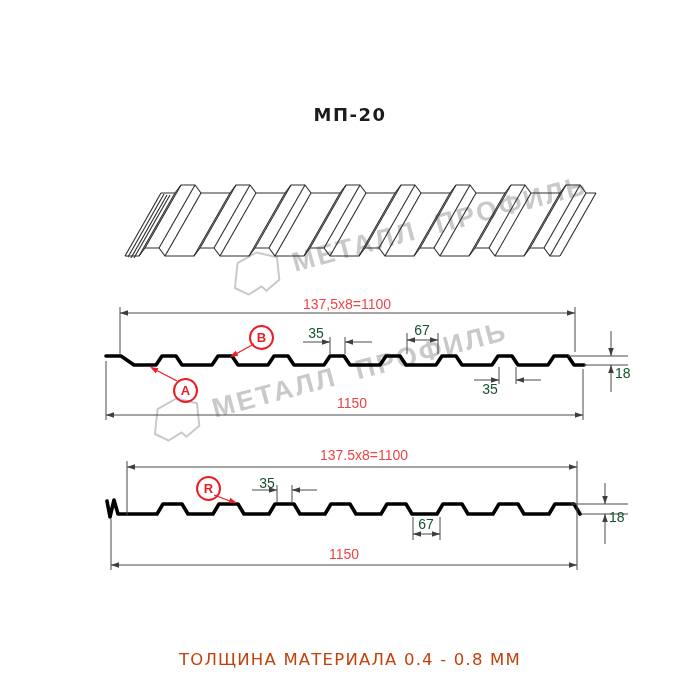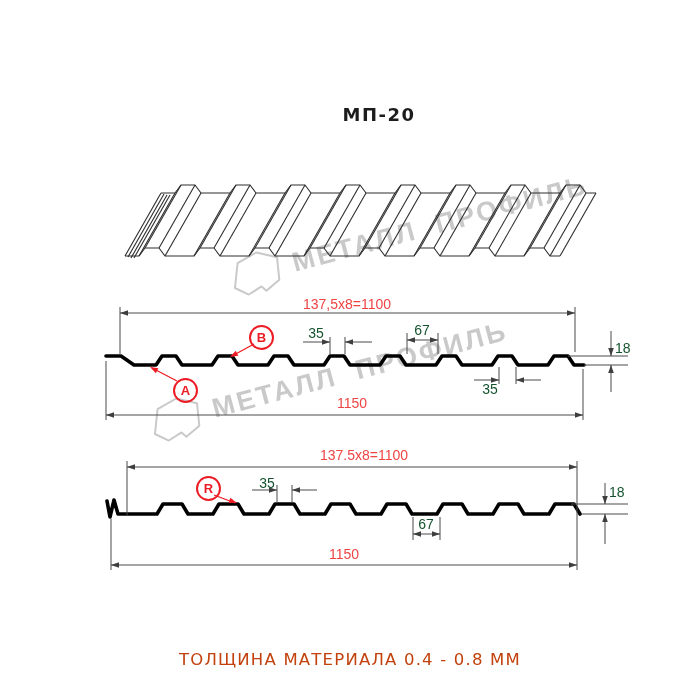--- a/index.html
+++ b/index.html
@@ -1,24 +1,24 @@
 <!DOCTYPE html>
 <html><head>
 <meta charset="utf-8">
 <style>
   html,body{margin:0;padding:0;background:#fff;}
   #canvas{position:relative;width:700px;height:700px;background:#ffffff;overflow:hidden;
           font-family:"Liberation Sans",sans-serif;}
   .abs{position:absolute;}
   .ctr{transform:translate(-50%,-50%);white-space:nowrap;}
-  .vctr{transform:translate(0,-50%);white-space:nowrap;}
+  .vctr{transform:translate(0,-50%);white-space:nowrap;margin-top:25px;}
   #title{left:350px;top:82px;font-family:"DejaVu Sans",sans-serif;font-weight:bold;
          font-size:40px;letter-spacing:2px;color:#1c1c1c;}
   #subtitle{left:350px;top:114px;font-family:"DejaVu Sans",sans-serif;font-weight:bold;
-            font-size:18px;letter-spacing:1.5px;color:#1c1c1c;margin-left:29px;}
+            font-size:18px;letter-spacing:1.5px;color:#1c1c1c;}
   #footer{left:350px;top:659px;font-family:"DejaVu Sans",sans-serif;font-size:16.5px;
           letter-spacing:1.2px;color:#c2410c;}
   .dim{font-size:14px;color:#ef4444;}
   .dim-sm{font-size:14px;color:#14532d;}
   .wm{position:absolute;display:flex;align-items:center;gap:11px;color:#c9c9c9;
       font-weight:bold;font-size:27px;letter-spacing:2.5px;word-spacing:10px;
       white-space:nowrap;transform-origin:left center;z-index:1;}
   #wm1{left:230px;top:258px;transform:rotate(-15deg);}
   #wm2{left:150px;top:404px;transform:rotate(-15deg);}
   .callout{position:absolute;width:21px;height:21px;border:2px solid #ed1c24;border-radius:50%;

